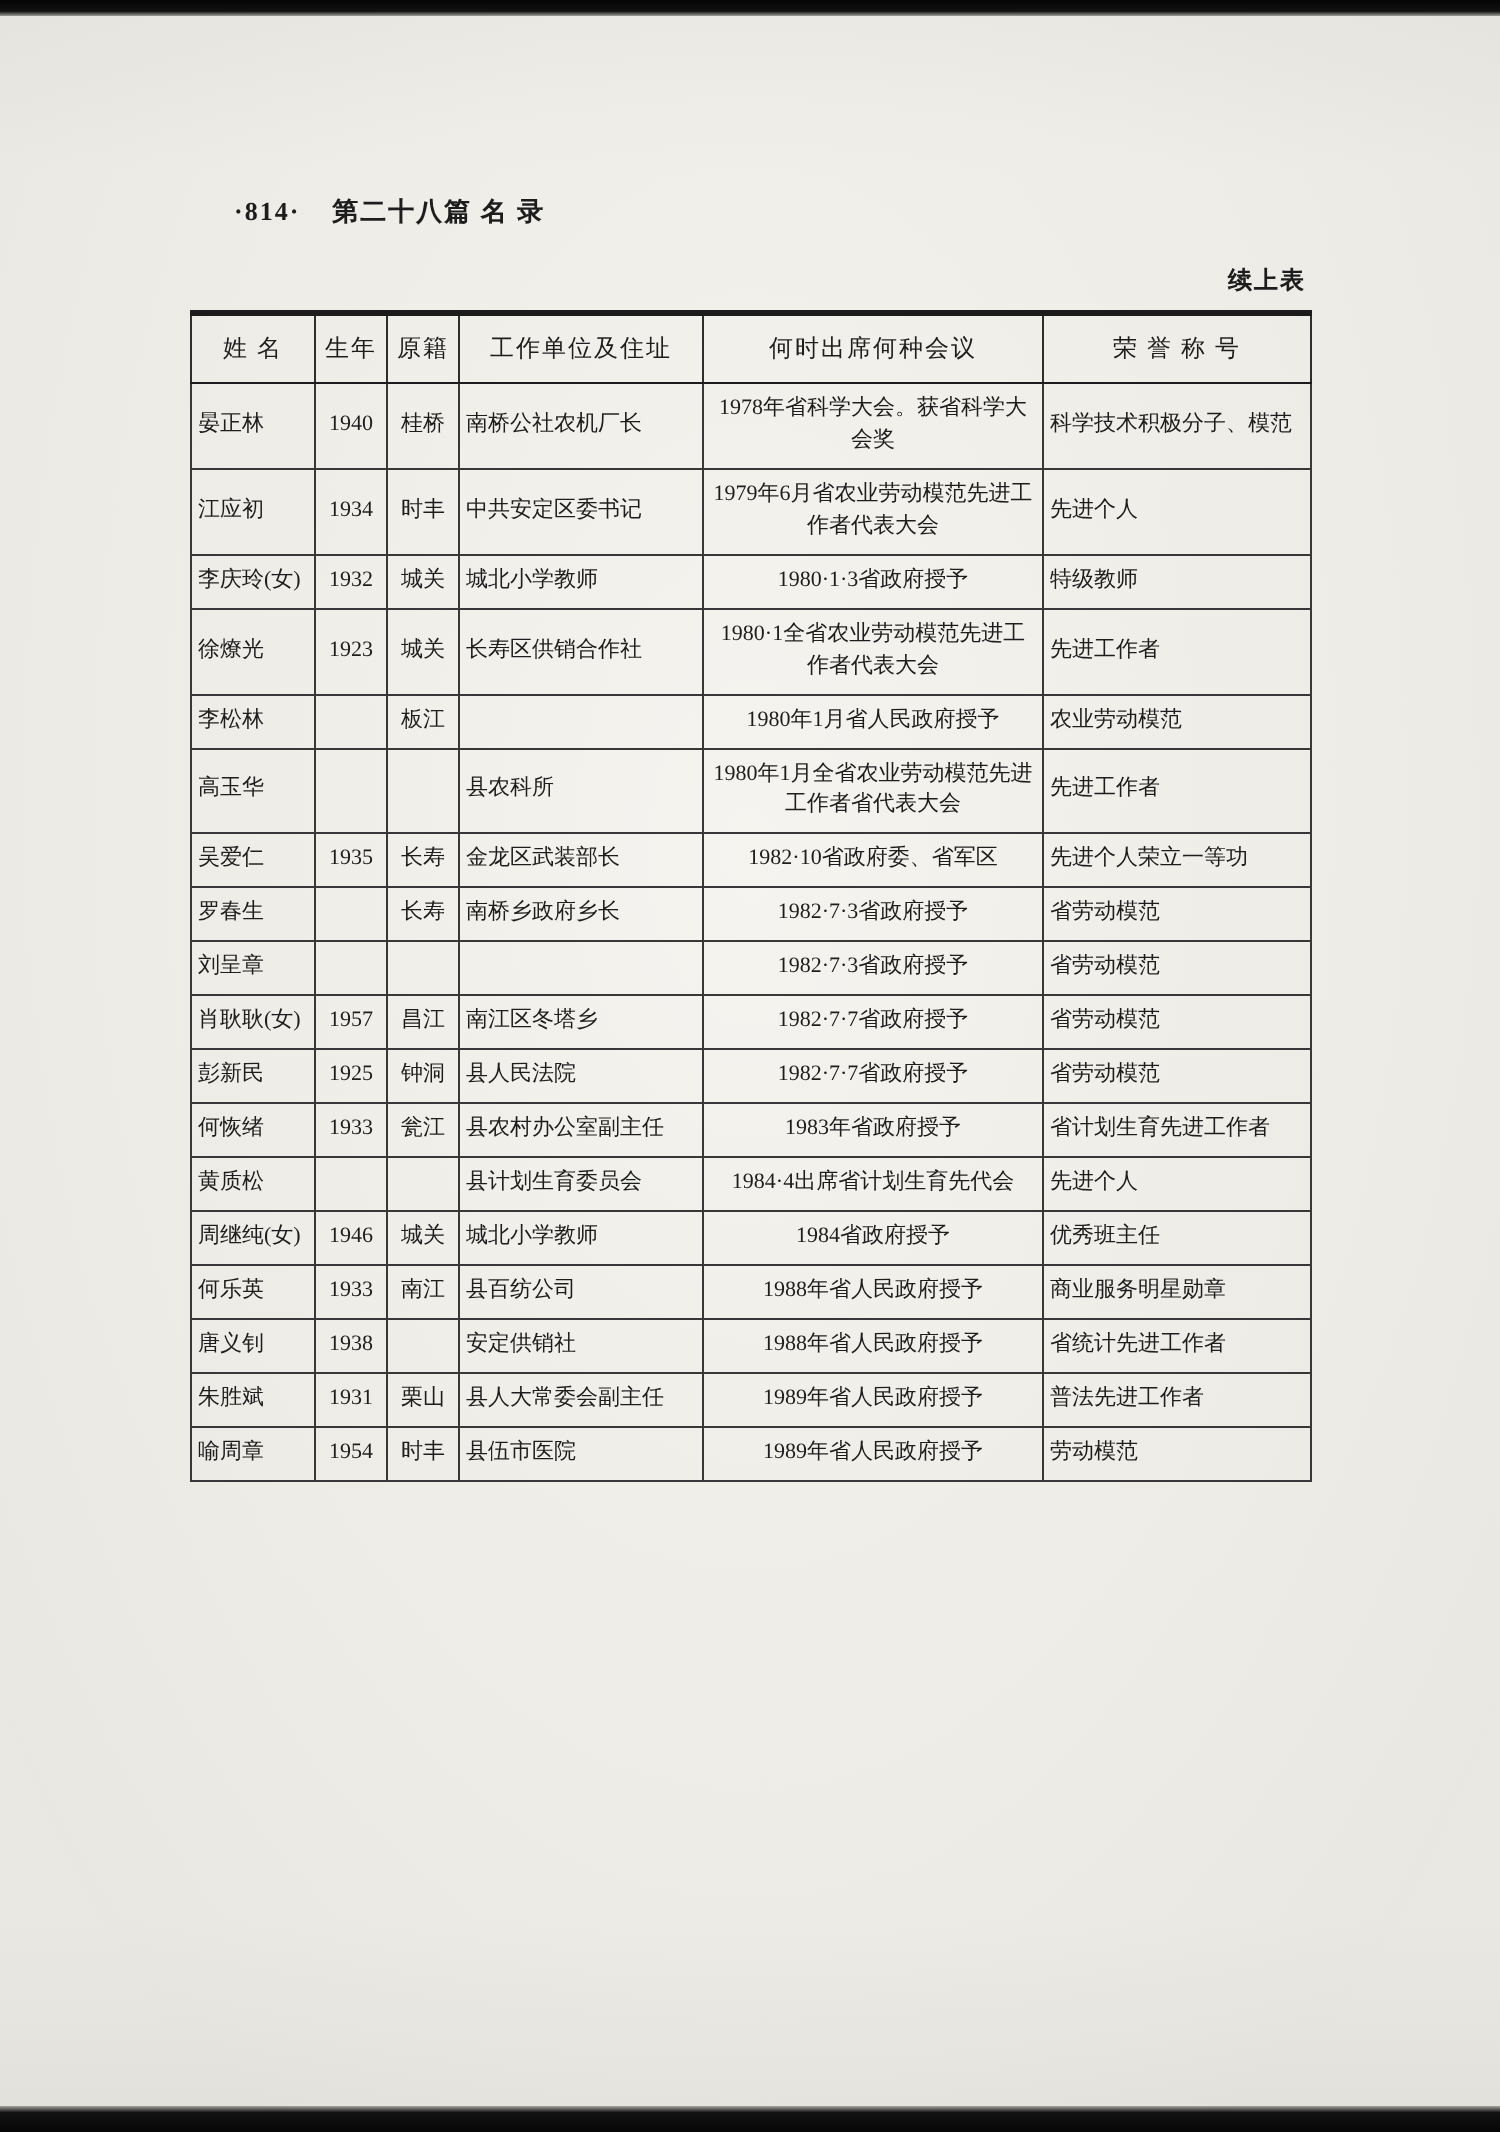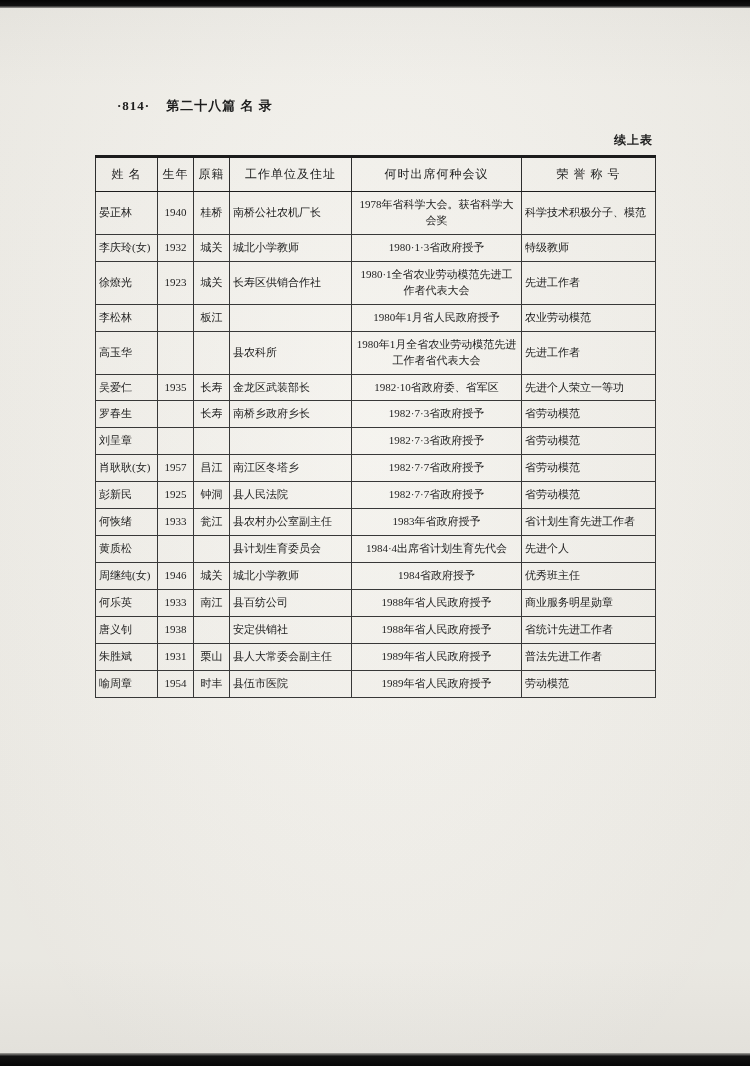--- a/index.html
+++ b/index.html
@@ -113,20 +113,28 @@
     <tbody>
         <tr>
           <td class="col0">晏正林</td>
           <td class="col1">1940</td>
           <td class="col2">桂桥</td>
           <td class="col3">南桥公社农机厂长</td>
           <td class="col4">1978年省科学大会。获省科学大会奖</td>
           <td class="col5">科学技术积极分子、模范</td>
         </tr>
         <tr>
+          <td class="col0">江应初</td>
+          <td class="col1">1934</td>
+          <td class="col2">时丰</td>
+          <td class="col3">中共安定区委书记</td>
+          <td class="col4">1979年6月省农业劳动模范先进工作者代表大会</td>
+          <td class="col5">先进个人</td>
+        </tr>
+        <tr>
           <td class="col0">李庆玲(女)</td>
           <td class="col1">1932</td>
           <td class="col2">城关</td>
           <td class="col3">城北小学教师</td>
           <td class="col4">1980·1·3省政府授予</td>
           <td class="col5">特级教师</td>
         </tr>
         <tr>
           <td class="col0">徐燎光</td>
           <td class="col1">1923</td>

